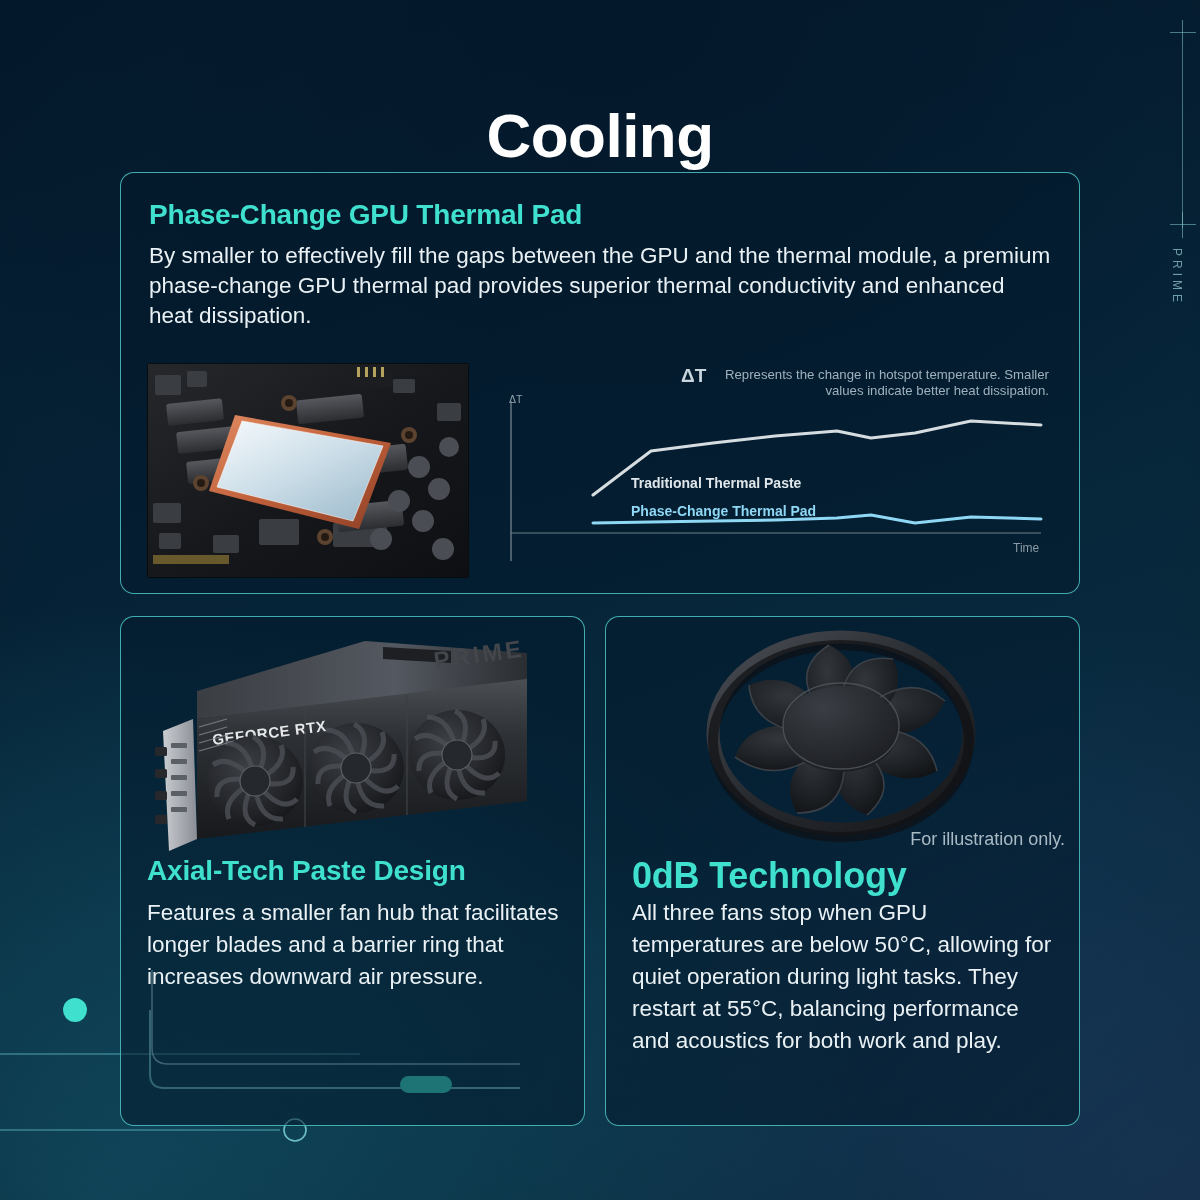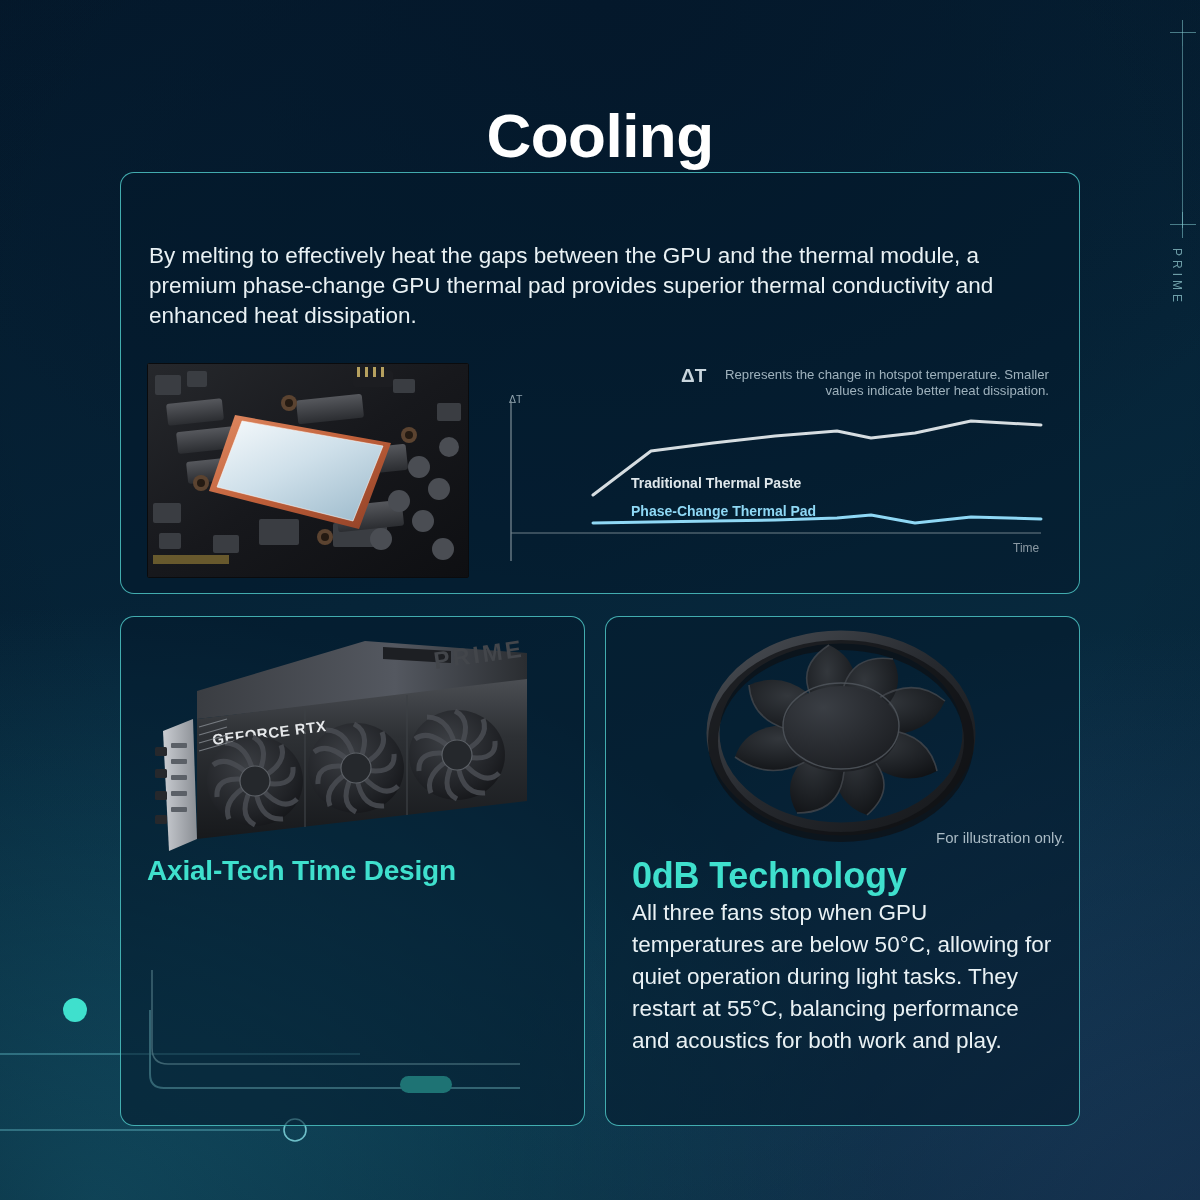--- a/index.html
+++ b/index.html
@@ -125,21 +125,21 @@
     font-size:22.5px; line-height:1.42;
   }
 
   
   .fan-photo{
     position:absolute; left:70px; top:6px; width:330px; height:225px;
   }
   .fan-photo svg{ display:block; width:100%; height:100%; }
   .illus-note{
     position:absolute; right:14px; top:212px;
-    font-size:15px; color:#a9bac4;padding-left:24px;
+    font-size:18px; color:#a9bac4;padding-left:24px;
   }
   .br-head{ position:absolute; left:26px; top:238px; font-size:36px; }
   .br-desc{
     position:absolute; left:26px; top:280px; width:428px;
     font-size:22.5px; line-height:1.42;
   }
 </style>
 </head>
 <body>
 
@@ -162,22 +162,23 @@
     <circle cx="75" cy="40" r="12" fill="#3fe0cd"></circle>
     <rect x="400" y="106" width="52" height="17" rx="8.5" fill="#3fe0cd"></rect>
     <circle cx="295" cy="160" r="11" stroke="#7fd6dd" stroke-opacity=".85" stroke-width="1.6"></circle>
   </svg>
 </div>
 
 <div class="page-title">Cooling</div>
 
 <div class="card card-top">
 
-
-  <div class="card-body top-desc">By melting to effectively heat the gaps between the GPU and the thermal module, a premium phase-change GPU thermal pad provides superior thermal conductivity and enhanced heat dissipation.</div>
+  <div class="card-heading top-head">Phase-Change GPU Thermal Pad</div>
+
+  <div class="card-body top-desc">By smaller to effectively fill the gaps between the GPU and the thermal module, a premium phase-change GPU thermal pad provides superior thermal conductivity and enhanced heat dissipation.</div>
 
   <div class="pad-photo">
     <svg viewBox="0 0 322 215">
       <defs>
         <linearGradient id="pcbG" x1="0" y1="0" x2="1" y2="1">
           <stop offset="0" stop-color="#26282c"></stop>
           <stop offset=".5" stop-color="#17181c"></stop>
           <stop offset="1" stop-color="#0e0f12"></stop>
         </linearGradient>
         <linearGradient id="dieG" x1="0.1" y1="0" x2="0.9" y2="1">
@@ -389,21 +390,22 @@
 
       <g stroke="#8d9298" stroke-width="1.2" opacity=".75">
         <path d="M64 104 L92 96"></path>
           <path d="M64 112 L92 104"></path>
         <path d="M64 120 L92 112"></path>
           <path d="M64 128 L92 120"></path>
       </g>
     </svg>
   </div>
 
-  <div class="card-heading bl-head">Axial-Tech Time Design</div>
+  <div class="card-heading bl-head">Axial-Tech Paste Design</div>
+  <div class="card-body bl-desc">Features a smaller fan hub that facilitates longer blades and a barrier ring that increases downward air pressure.</div>
 </div>
 
 <div class="card card-br">
   <div class="fan-photo">
     <svg viewBox="0 0 330 225">
       <defs>
         <radialGradient id="fbody" cx=".42" cy=".3" r=".8">
           <stop offset="0" stop-color="#33373c"></stop>
           <stop offset=".6" stop-color="#1e2125"></stop>
           <stop offset="1" stop-color="#101215"></stop>

